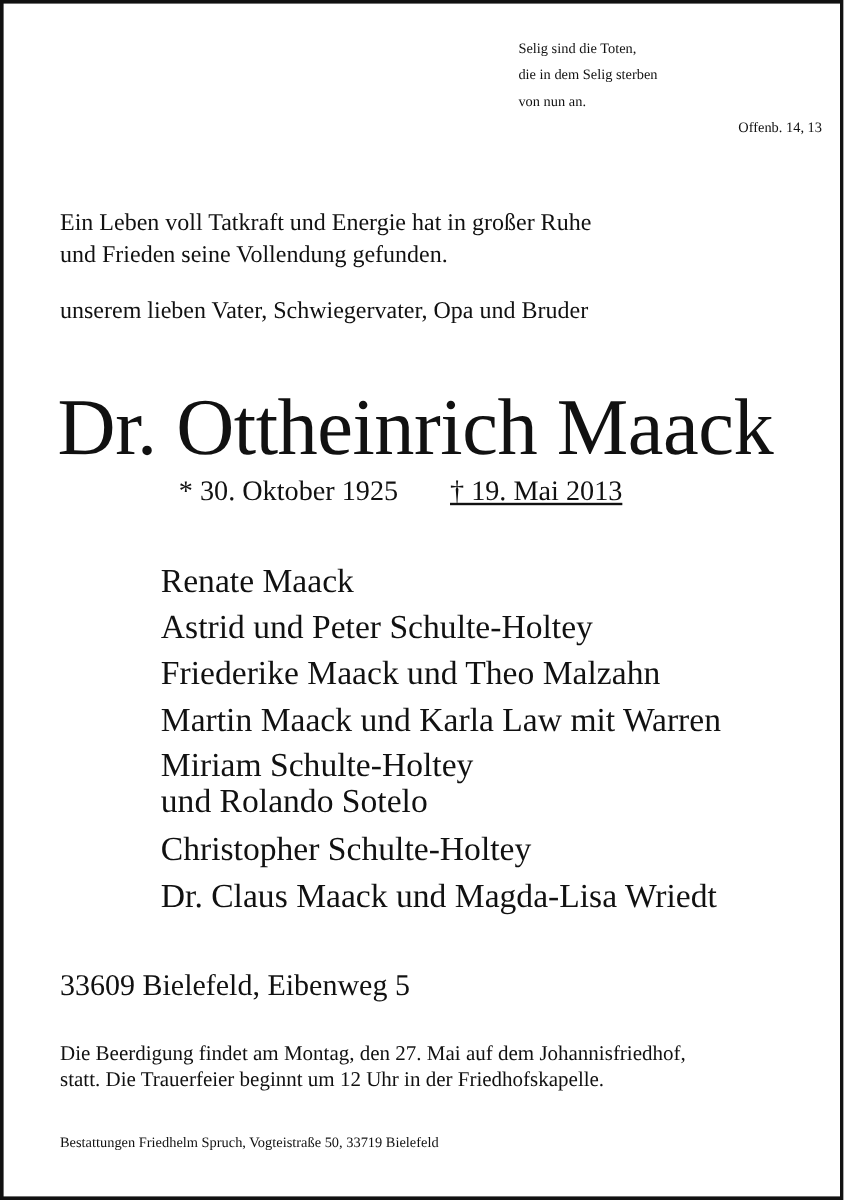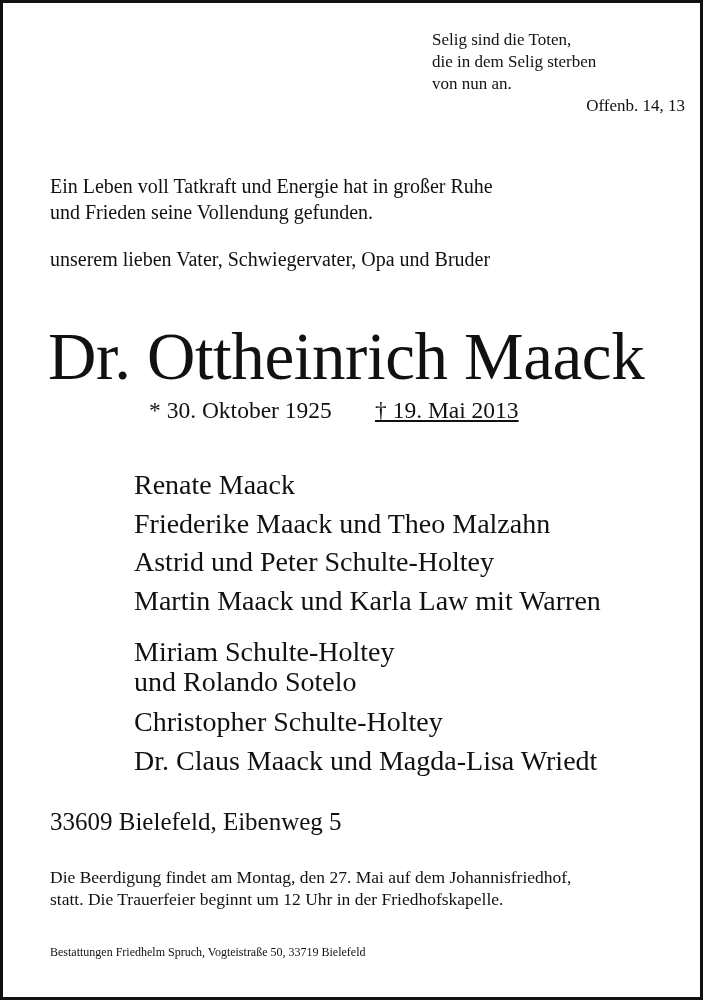--- a/index.html
+++ b/index.html
@@ -19,21 +19,21 @@
       position: absolute;
       left: 0; top: 0;
       width: 703px; height: 1000px;
       box-sizing: border-box;
       border: 3px solid #111111;
     }
     .verse {
       position: absolute;
       left: 432px;
       top: 29px;
-      font-size: 17px;
+      font-size: 12px;
       line-height: 22px;
     }
     .verse .line { display: block; white-space: nowrap; }
     .verse .ref {
       display: block;
       text-align: right;
       width: 253px;
       white-space: nowrap;
     }
     .intro {
@@ -74,21 +74,21 @@
     #death { left: 375px; text-decoration: underline; }
     .family {
       position: absolute;
       left: 134px;
       top: 466px;
       font-size: 28px;
       line-height: 38.5px;
     }
     .family .entry { display: block; white-space: nowrap; }
     .family .entry.two-line .sub { display: block; line-height: 30px; }
-    .family .entry.two-line { padding-bottom: 6px; margin-top: 17px; }
+    .family .entry.two-line { padding-bottom: 6px; margin-top: 4px; }
     .address {
       position: absolute;
       left: 50px;
       top: 808px;
       font-size: 25px;
       line-height: 28px;
       white-space: nowrap;
     }
     .funeral {
       position: absolute;
@@ -128,22 +128,22 @@
   <span class="line">unserem lieben Vater, Schwiegervater, Opa und Bruder</span>
 </div>
 
 <div class="name">Dr. Ottheinrich Maack</div>
 
 <div class="dates" id="birth">* 30. Oktober 1925</div>
 <div class="dates" id="death">† 19. Mai 2013</div>
 
 <div class="family">
   <span class="entry">Renate Maack</span>
+  <span class="entry">Astrid und Peter Schulte-Holtey</span>
   <span class="entry">Friederike Maack und Theo Malzahn</span>
-  <span class="entry">Astrid und Peter Schulte-Holtey</span>
   <span class="entry">Martin Maack und Karla Law mit Warren</span>
   <span class="entry two-line">
     <span class="sub">Miriam Schulte-Holtey</span>
     <span class="sub">und Rolando Sotelo</span>
   </span>
   <span class="entry">Christopher Schulte-Holtey</span>
   <span class="entry">Dr. Claus Maack und Magda-Lisa Wriedt</span>
 </div>
 
 <div class="address">33609 Bielefeld, Eibenweg 5</div>

